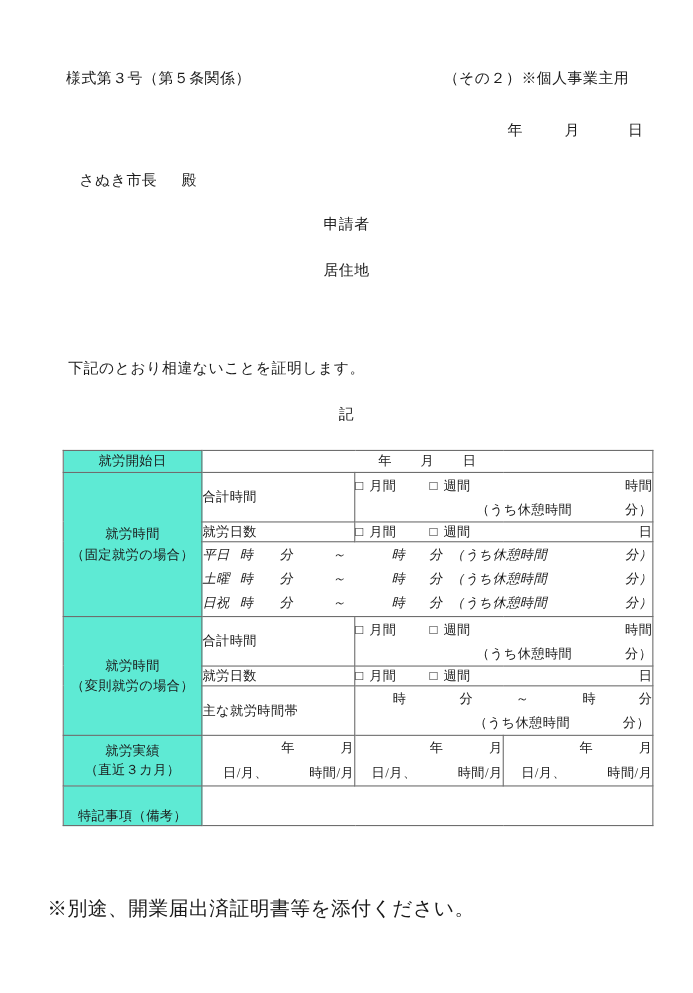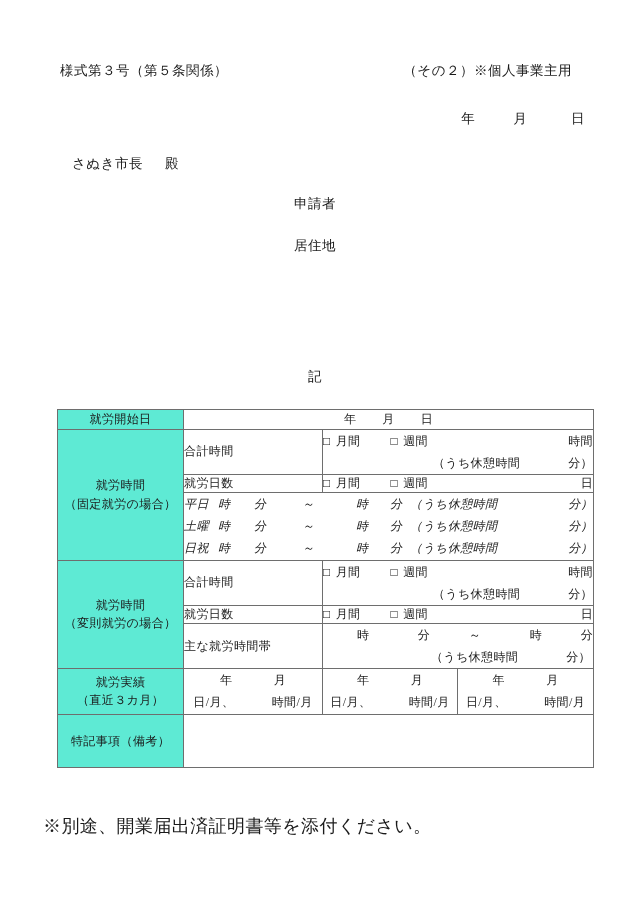--- a/index.html
+++ b/index.html
@@ -160,21 +160,21 @@
     display: flex;
     justify-content: flex-end;
     white-space: nowrap;
     padding-right: 2px;
   }
 
   
   .rec-cell {
     padding: 5px 6px;
     line-height: 1.85;
-    text-align: center;
+    text-align: right;
   }
   .rec-l1 span { display: inline-block; }
   .rec-y { margin-right: 38px; }
   .rec-l2 { white-space: nowrap; }
   .rec-d { margin-right: 34px; }
 
   .note {
     position: absolute;
     left: 43px;
     top: 814px;
@@ -198,20 +198,21 @@
     <span>日</span>
   </div>
 
   <div class="addressee">
     <span>さぬき市長</span><span class="hon">殿</span>
   </div>
 
   <div class="centered applicant">申請者</div>
   <div class="centered residence">居住地</div>
 
+  <div class="statement">下記のとおり相違ないことを証明します。</div>
   <div class="centered ki-mark">記</div>
 
   <table class="form-table">
     <colgroup>
       <col style="width:126px">
       <col style="width:139px">
       <col style="width:135px">
       <col style="width:136px">
     </colgroup>
     <tbody>
@@ -391,21 +392,21 @@
             <span>月</span>
           </div>
           <div class="rec-l2">
             <span class="rec-d">日/月、</span>
             <span>時間/月</span>
           </div>
         </td>
       </tr>
 
       <tr>
-        <td class="lbl" style="padding-top:17px;padding-bottom:17px;">特記事項（備考）</td>
+        <td class="lbl" style="padding-top:17px;">特記事項（備考）</td>
         <td class="val" colspan="3"></td>
       </tr>
 
     </tbody>
   </table>
 
   <div class="note">※別途、開業届出済証明書等を添付ください。</div>
 
 </div>
 

